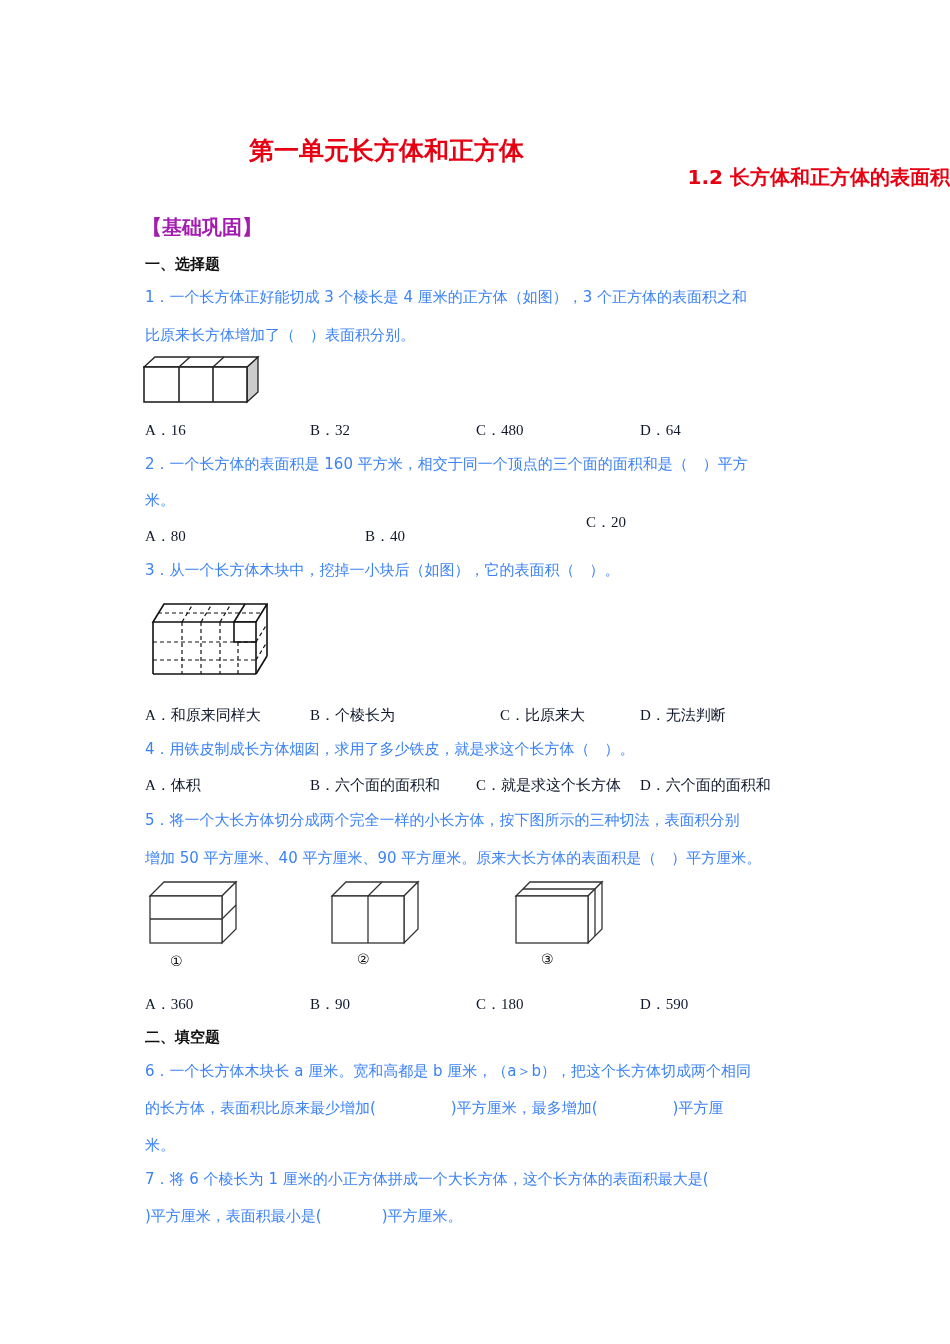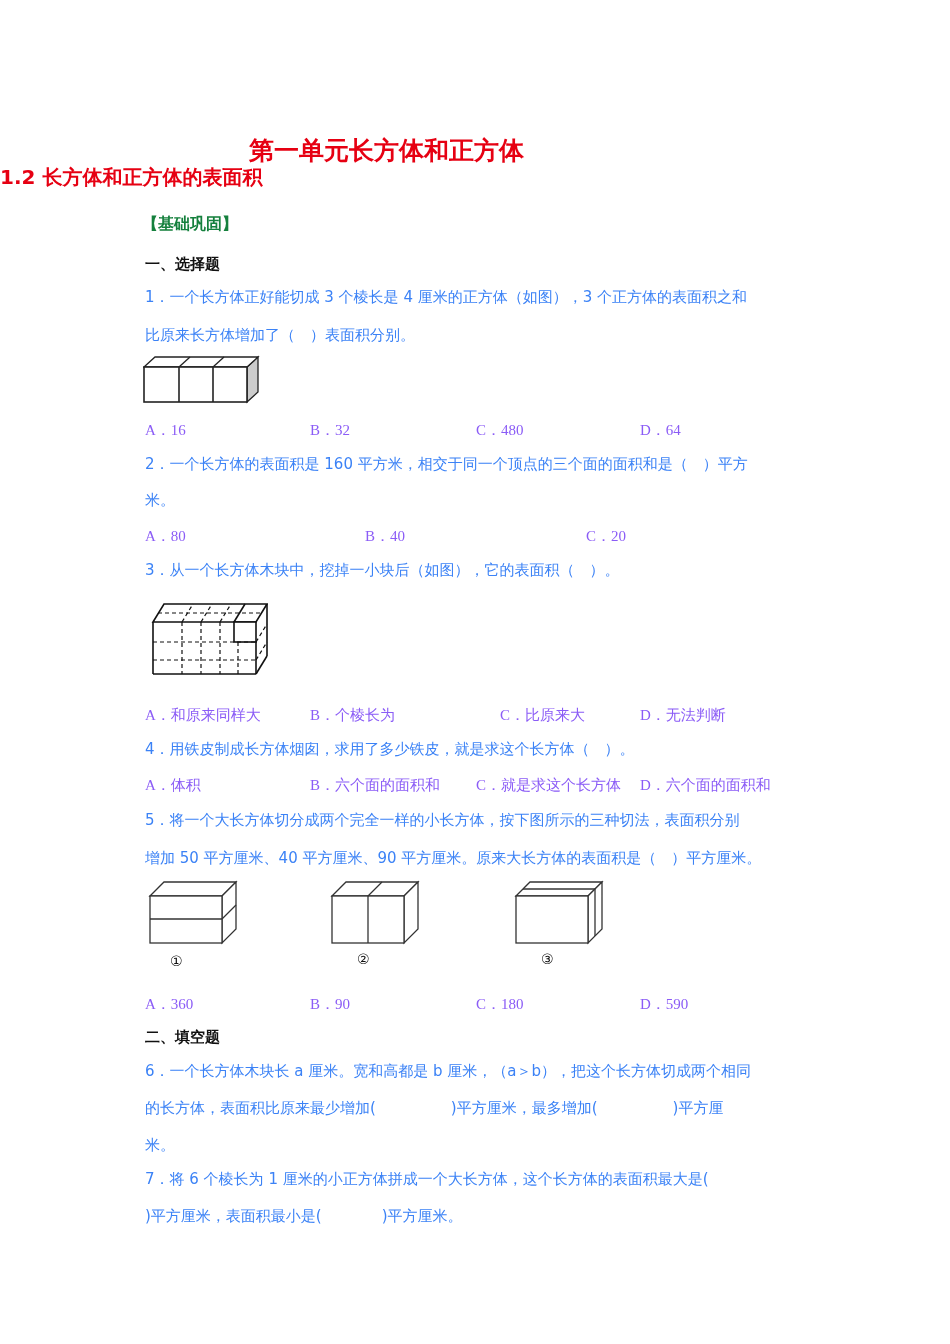--- a/index.html
+++ b/index.html
@@ -3,25 +3,25 @@
 <meta charset="utf-8">
 <style>
   html, body { margin: 0; padding: 0; background: #ffffff; }
   body {
     width: 950px; height: 1344px; position: relative; overflow: hidden;
     font-family: "DejaVu Sans", "Liberation Sans", sans-serif;
     color: #111;
   }
   .abs { position: absolute; white-space: nowrap; }
   .title1 { left: 0; width: 773px; text-align: center; top: 114px; font-size: 25px; font-weight: bold; color: #e60012; margin-top: 20px; }
-  .title2 { left: 0; width: 950px; text-align: left; top: 164px; font-size: 20px; font-weight: bold; color: #e60012; }
-  .section { left: 142px; top: 214px; font-size: 16px; font-weight: bold; color: #15803d; }
+  .title2 { left: 0; width: 950px; text-align: right; top: 164px; font-size: 20px; font-weight: bold; color: #e60012; }
+  .section { left: 142px; top: 214px; font-size: 20px; font-weight: bold; color: #a21caf; }
   .h { left: 145px; font-size: 15px; font-weight: bold; color: #111; }
   .q { left: 145px; font-size: 15px; color: #3b82f6; }
-  .opt { font-size: 15px; color: #8b5cf6; font-family: "Liberation Serif", "DejaVu Serif", serif; }
+  .opt { font-size: 15px; color: #0f172a; font-family: "Liberation Serif", "DejaVu Serif", serif; }
   svg { position: absolute; }
 </style>
 </head>
 <body>
 
 <div class="abs title1">第一单元长方体和正方体</div>
 <div class="abs title2">1.2 长方体和正方体的表面积</div>
 <div class="abs section">【基础巩固】</div>
 
 <div class="abs h" style="top:255px">一、选择题</div>
@@ -39,21 +39,21 @@
 </svg>
 <div class="abs opt" style="top:421px;left:145px">A．16</div>
 <div class="abs opt" style="top:421px;left:310px">B．32</div>
 <div class="abs opt" style="top:421px;left:476px">C．480</div>
 <div class="abs opt" style="top:421px;left:640px">D．64</div>
 
 <div class="abs q" style="top:455px">2．一个长方体的表面积是 160 平方米，相交于同一个顶点的三个面的面积和是（　）平方</div>
 <div class="abs q" style="top:491px">米。</div>
 <div class="abs opt" style="top:527px;left:145px">A．80</div>
 <div class="abs opt" style="top:527px;left:365px">B．40</div>
-<div class="abs opt" style="top:527px;left:586px">C．20</div>
+<div class="abs opt" style="top:513px;left:586px">C．20</div>
 
 <div class="abs q" style="top:561px">3．从一个长方体木块中，挖掉一小块后（如图），它的表面积（　）。</div>
 <svg style="left:150px;top:598px" width="118" height="80" viewBox="0 0 118 80">
   <g fill="none" stroke="#111" stroke-width="1.6">
     <polygon points="3,24 14,6 117,6 106,24"></polygon>
     <line x1="3" y1="24" x2="3" y2="76"></line>
     <line x1="3" y1="76" x2="106" y2="76"></line>
     <line x1="117" y1="6" x2="117" y2="58"></line>
     <line x1="117" y1="58" x2="106" y2="76"></line>
     <line x1="106" y1="76" x2="106" y2="44"></line>

